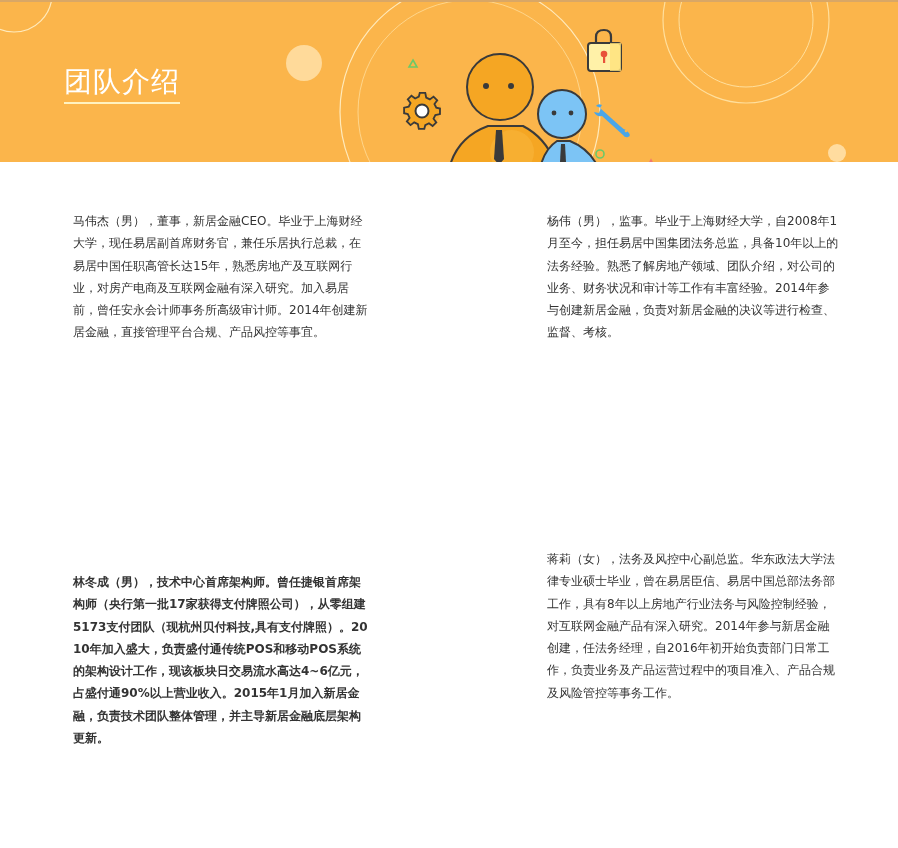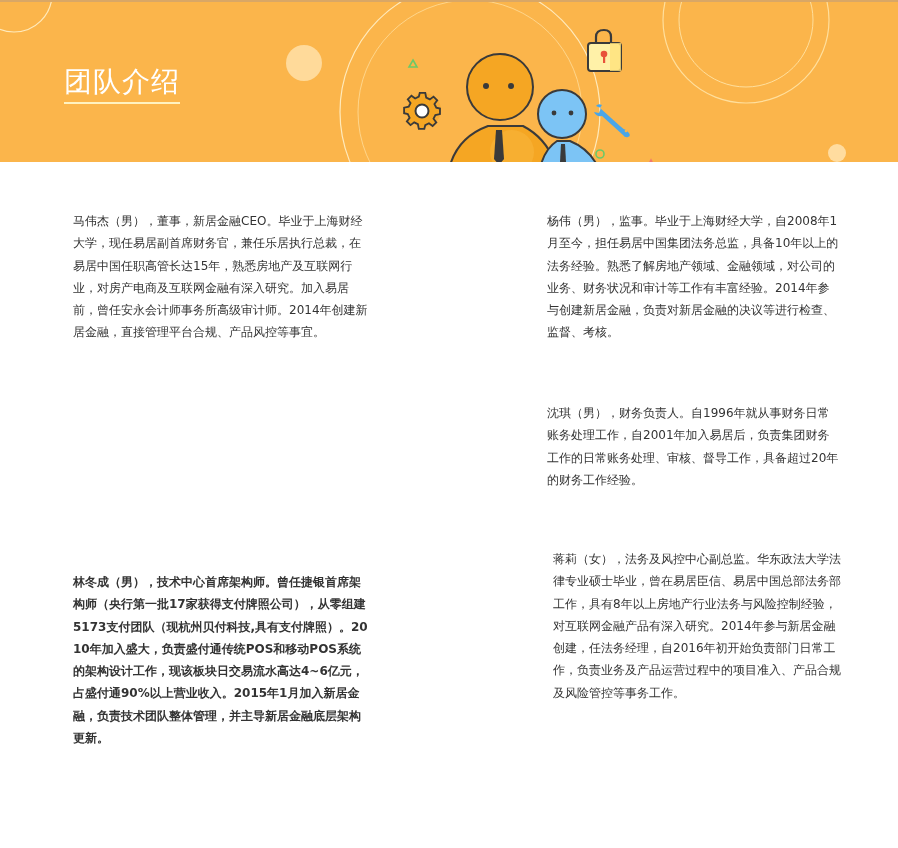--- a/index.html
+++ b/index.html
@@ -97,16 +97,15 @@
     </g>
   </svg>
 
   <div class="banner-title">团队介绍</div>
 </div>
 
 <div class="content">
   <p class="bio left" style="top: 29px;">马伟杰（男），董事，新居金融CEO。毕业于上海财经大学，现任易居副首席财务官，兼任乐居执行总裁，在易居中国任职高管长达15年，熟悉房地产及互联网行业，对房产电商及互联网金融有深入研究。加入易居前，曾任安永会计师事务所高级审计师。2014年创建新居金融，直接管理平台合规、产品风控等事宜。</p>
   <p class="bio left" style="top: 390px; font-weight: bold;">林冬成（男），技术中心首席架构师。曾任捷银首席架构师（央行第一批17家获得支付牌照公司），从零组建5173支付团队（现杭州贝付科技,具有支付牌照）。2010年加入盛大，负责盛付通传统POS和移动POS系统的架构设计工作，现该板块日交易流水高达4~6亿元，占盛付通90%以上营业收入。2015年1月加入新居金融，负责技术团队整体管理，并主导新居金融底层架构更新。</p>
 
-  <p class="bio right" style="top: 29px;">杨伟（男），监事。毕业于上海财经大学，自2008年1月至今，担任易居中国集团法务总监，具备10年以上的法务经验。熟悉了解房地产领域、金融领域，对公司的业务、财务状况和审计等工作有丰富经验。2014年参与创建新居金融，负责对新居金融的决议等进行检查、监督、考核。</p>
-  <p class="bio right" style="top: 221px;">沈琪（男），财务负责人。自1996年就从事财务日常账务处理工作，自2001年加入易居后，负责集团财务工作的日常账务处理、审核、督导工作，具备超过20年的财务工作经验。</p>
-  <p class="bio right" style="top: 367px; margin-left: 6px;">蒋莉（女），法务及风控中心副总监。华东政法大学法律专业硕士毕业，曾在易居臣信、易居中国总部法务部工作，具有8年以上房地产行业法务与风险控制经验，对互联网金融产品有深入研究。2014年参与新居金融创建，任法务经理，自2016年初开始负责部门日常工作，负责业务及产品运营过程中的项目准入、产品合规及风险管控等事务工作。</p>
+  <p class="bio right" style="top: 29px;">杨伟（男），监事。毕业于上海财经大学，自2008年1月至今，担任易居中国集团法务总监，具备10年以上的法务经验。熟悉了解房地产领域、团队介绍，对公司的业务、财务状况和审计等工作有丰富经验。2014年参与创建新居金融，负责对新居金融的决议等进行检查、监督、考核。</p>
+  <p class="bio right" style="top: 367px;">蒋莉（女），法务及风控中心副总监。华东政法大学法律专业硕士毕业，曾在易居臣信、易居中国总部法务部工作，具有8年以上房地产行业法务与风险控制经验，对互联网金融产品有深入研究。2014年参与新居金融创建，任法务经理，自2016年初开始负责部门日常工作，负责业务及产品运营过程中的项目准入、产品合规及风险管控等事务工作。</p>
 </div>
 
 </body></html>

